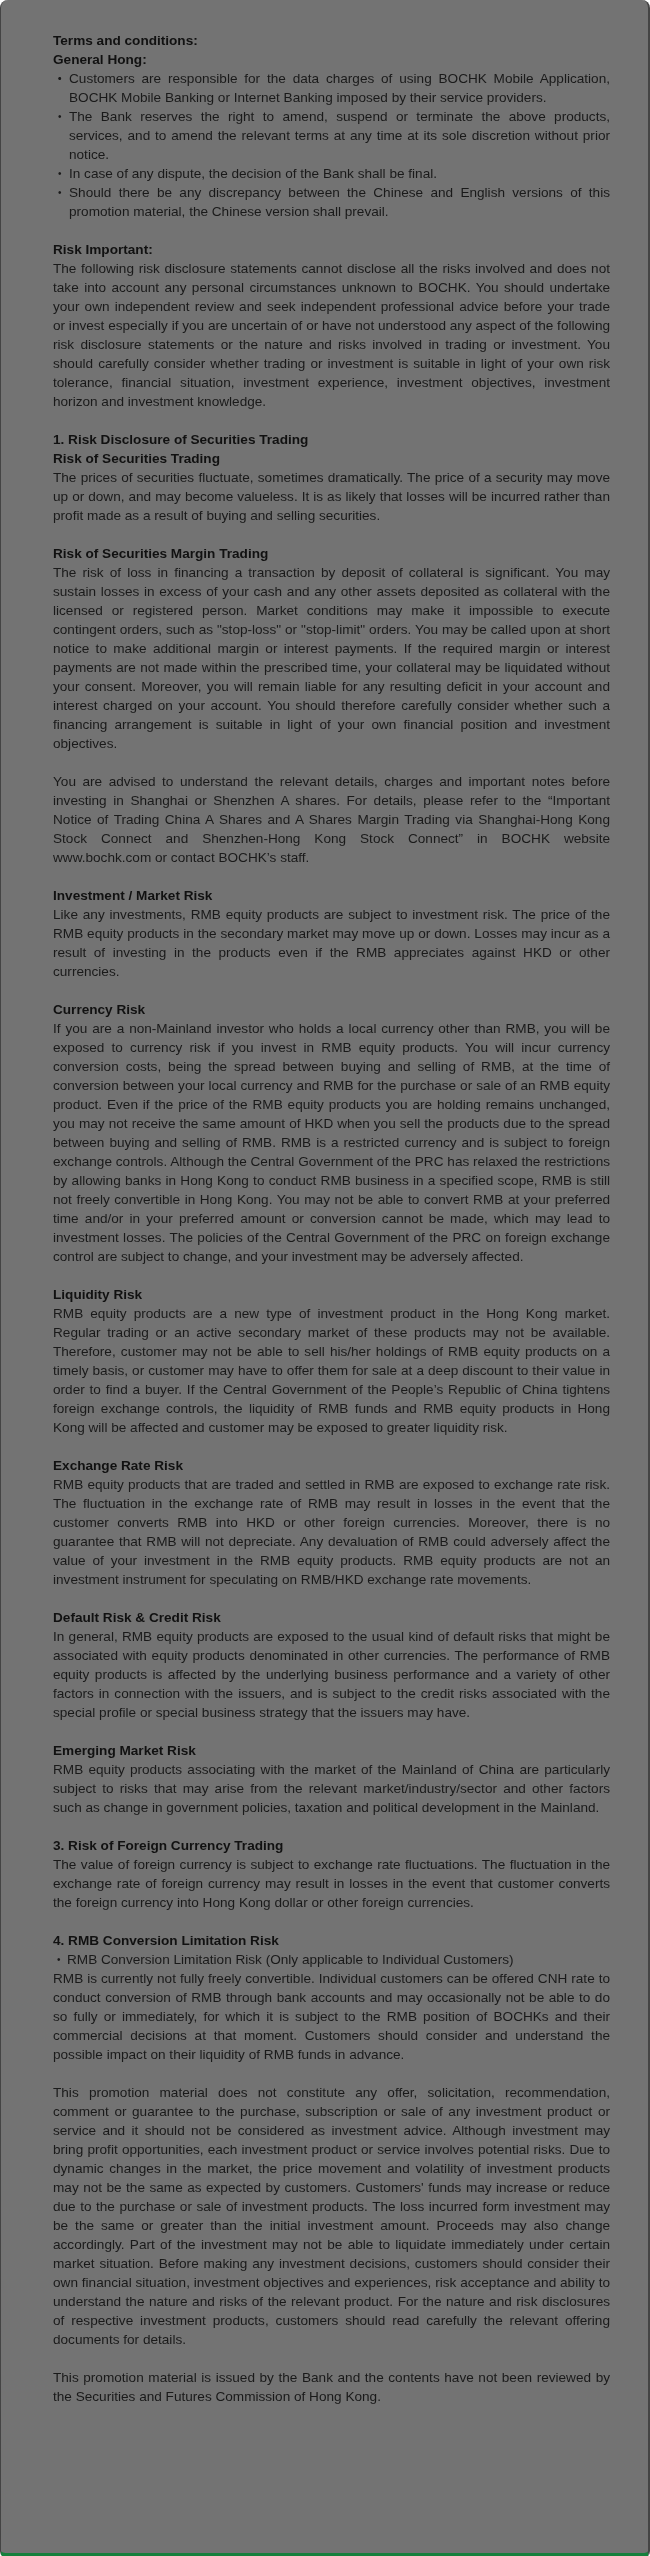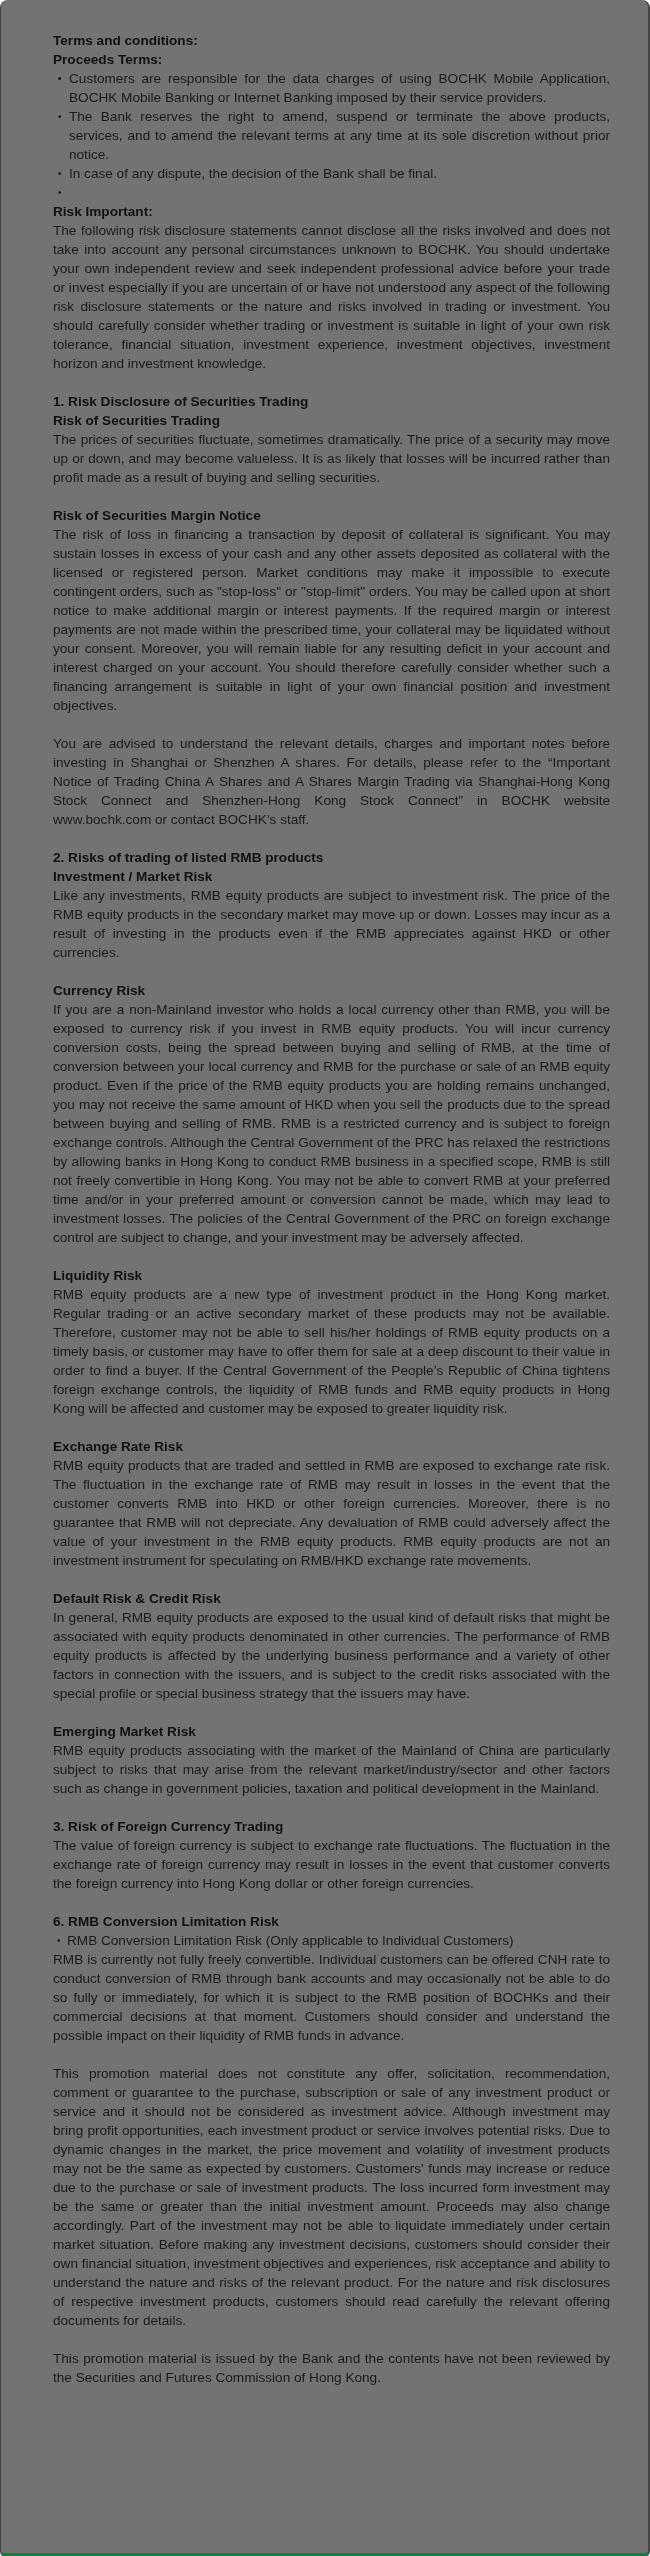--- a/index.html
+++ b/index.html
@@ -28,47 +28,46 @@
   .sub-bullet { position: relative; padding-left: 14px; text-align: left; }
   .sub-bullet .dot { position: absolute; left: 4px; top: 0; font-size: 10px; }
 </style>
 </head>
 <body>
 
 <div class="frame">
   <div class="content">
 
     <p class="h">Terms and conditions:</p>
-    <p class="h">Proceeds Terms:</p>
+    <p class="h">General Hong:</p>
     <ul class="bullets">
       <li><span class="dot">•</span></li>
       <li><span class="dot">•</span><span>Customers are responsible for the data charges of using BOCHK Mobile Application, BOCHK Mobile Banking or Internet Banking imposed by their service providers.</span></li>
       <li><span class="dot">•</span><span>The Bank reserves the right to amend, suspend or terminate the above products, services, and to amend the relevant terms at any time at its sole discretion without prior notice.</span></li>
       <li><span class="dot">•</span><span>In case of any dispute, the decision of the Bank shall be final.</span></li>
-      <li><span class="dot">•</span></li>
+      <li><span class="dot">•</span><span>Should there be any discrepancy between the Chinese and English versions of this promotion material, the Chinese version shall prevail.</span></li>
     </ul>
 
     <div class="gap"></div>
     <p class="h">Risk Important:</p>
     <p>The following risk disclosure statements cannot disclose all the risks involved and does not take into account any personal circumstances unknown to BOCHK. You should undertake your own independent review and seek independent professional advice before your trade or invest especially if you are uncertain of or have not understood any aspect of the following risk disclosure statements or the nature and risks involved in trading or investment. You should carefully consider whether trading or investment is suitable in light of your own risk tolerance, financial situation, investment experience, investment objectives, investment horizon and investment knowledge.</p>
 
     <div class="gap"></div>
     <p class="h">1. Risk Disclosure of Securities Trading</p>
     <p class="h">Risk of Securities Trading</p>
     <p>The prices of securities fluctuate, sometimes dramatically. The price of a security may move up or down, and may become valueless. It is as likely that losses will be incurred rather than profit made as a result of buying and selling securities.</p>
 
     <div class="gap"></div>
-    <p class="h">Risk of Securities Margin Notice</p>
+    <p class="h">Risk of Securities Margin Trading</p>
     <p>The risk of loss in financing a transaction by deposit of collateral is significant. You may sustain losses in excess of your cash and any other assets deposited as collateral with the licensed or registered person. Market conditions may make it impossible to execute contingent orders, such as "stop-loss" or "stop-limit" orders. You may be called upon at short notice to make additional margin or interest payments. If the required margin or interest payments are not made within the prescribed time, your collateral may be liquidated without your consent. Moreover, you will remain liable for any resulting deficit in your account and interest charged on your account. You should therefore carefully consider whether such a financing arrangement is suitable in light of your own financial position and investment objectives.</p>
 
     <div class="gap"></div>
     <p>You are advised to understand the relevant details, charges and important notes before investing in Shanghai or Shenzhen A shares. For details, please refer to the “Important Notice of Trading China A Shares and A Shares Margin Trading via Shanghai-Hong Kong Stock Connect and Shenzhen-Hong Kong Stock Connect” in BOCHK website www.bochk.com or contact BOCHK’s staff.</p>
 
     <div class="gap"></div>
-    <p class="h">2. Risks of trading of listed RMB products</p>
     <p class="h">Investment / Market Risk</p>
     <p>Like any investments, RMB equity products are subject to investment risk. The price of the RMB equity products in the secondary market may move up or down. Losses may incur as a result of investing in the products even if the RMB appreciates against HKD or other currencies.</p>
 
     <div class="gap"></div>
     <p class="h">Currency Risk</p>
     <p>If you are a non-Mainland investor who holds a local currency other than RMB, you will be exposed to currency risk if you invest in RMB equity products. You will incur currency conversion costs, being the spread between buying and selling of RMB, at the time of conversion between your local currency and RMB for the purchase or sale of an RMB equity product. Even if the price of the RMB equity products you are holding remains unchanged, you may not receive the same amount of HKD when you sell the products due to the spread between buying and selling of RMB. RMB is a restricted currency and is subject to foreign exchange controls. Although the Central Government of the PRC has relaxed the restrictions by allowing banks in Hong Kong to conduct RMB business in a specified scope, RMB is still not freely convertible in Hong Kong. You may not be able to convert RMB at your preferred time and/or in your preferred amount or conversion cannot be made, which may lead to investment losses. The policies of the Central Government of the PRC on foreign exchange control are subject to change, and your investment may be adversely affected.</p>
 
     <div class="gap"></div>
     <p class="h">Liquidity Risk</p>
     <p>RMB equity products are a new type of investment product in the Hong Kong market. Regular trading or an active secondary market of these products may not be available. Therefore, customer may not be able to sell his/her holdings of RMB equity products on a timely basis, or customer may have to offer them for sale at a deep discount to their value in order to find a buyer. If the Central Government of the People’s Republic of China tightens foreign exchange controls, the liquidity of RMB funds and RMB equity products in Hong Kong will be affected and customer may be exposed to greater liquidity risk.</p>
@@ -83,21 +82,21 @@
 
     <div class="gap"></div>
     <p class="h">Emerging Market Risk</p>
     <p>RMB equity products associating with the market of the Mainland of China are particularly subject to risks that may arise from the relevant market/industry/sector and other factors such as change in government policies, taxation and political development in the Mainland.</p>
 
     <div class="gap"></div>
     <p class="h">3. Risk of Foreign Currency Trading</p>
     <p>The value of foreign currency is subject to exchange rate fluctuations. The fluctuation in the exchange rate of foreign currency may result in losses in the event that customer converts the foreign currency into Hong Kong dollar or other foreign currencies.</p>
 
     <div class="gap"></div>
-    <p class="h">6. RMB Conversion Limitation Risk</p>
+    <p class="h">4. RMB Conversion Limitation Risk</p>
     <p class="sub-bullet"><span class="dot">•</span><span>RMB Conversion Limitation Risk (Only applicable to Individual Customers)</span></p>
     <p>RMB is currently not fully freely convertible. Individual customers can be offered CNH rate to conduct conversion of RMB through bank accounts and may occasionally not be able to do so fully or immediately, for which it is subject to the RMB position of BOCHKs and their commercial decisions at that moment. Customers should consider and understand the possible impact on their liquidity of RMB funds in advance.</p>
 
     <div class="gap"></div>
     <p>This promotion material does not constitute any offer, solicitation, recommendation, comment or guarantee to the purchase, subscription or sale of any investment product or service and it should not be considered as investment advice. Although investment may bring profit opportunities, each investment product or service involves potential risks. Due to dynamic changes in the market, the price movement and volatility of investment products may not be the same as expected by customers. Customers' funds may increase or reduce due to the purchase or sale of investment products. The loss incurred form investment may be the same or greater than the initial investment amount. Proceeds may also change accordingly. Part of the investment may not be able to liquidate immediately under certain market situation. Before making any investment decisions, customers should consider their own financial situation, investment objectives and experiences, risk acceptance and ability to understand the nature and risks of the relevant product. For the nature and risk disclosures of respective investment products, customers should read carefully the relevant offering documents for details.</p>
 
     <div class="gap"></div>
     <p>This promotion material is issued by the Bank and the contents have not been reviewed by the Securities and Futures Commission of Hong Kong.</p>
   </div>
 </div>

